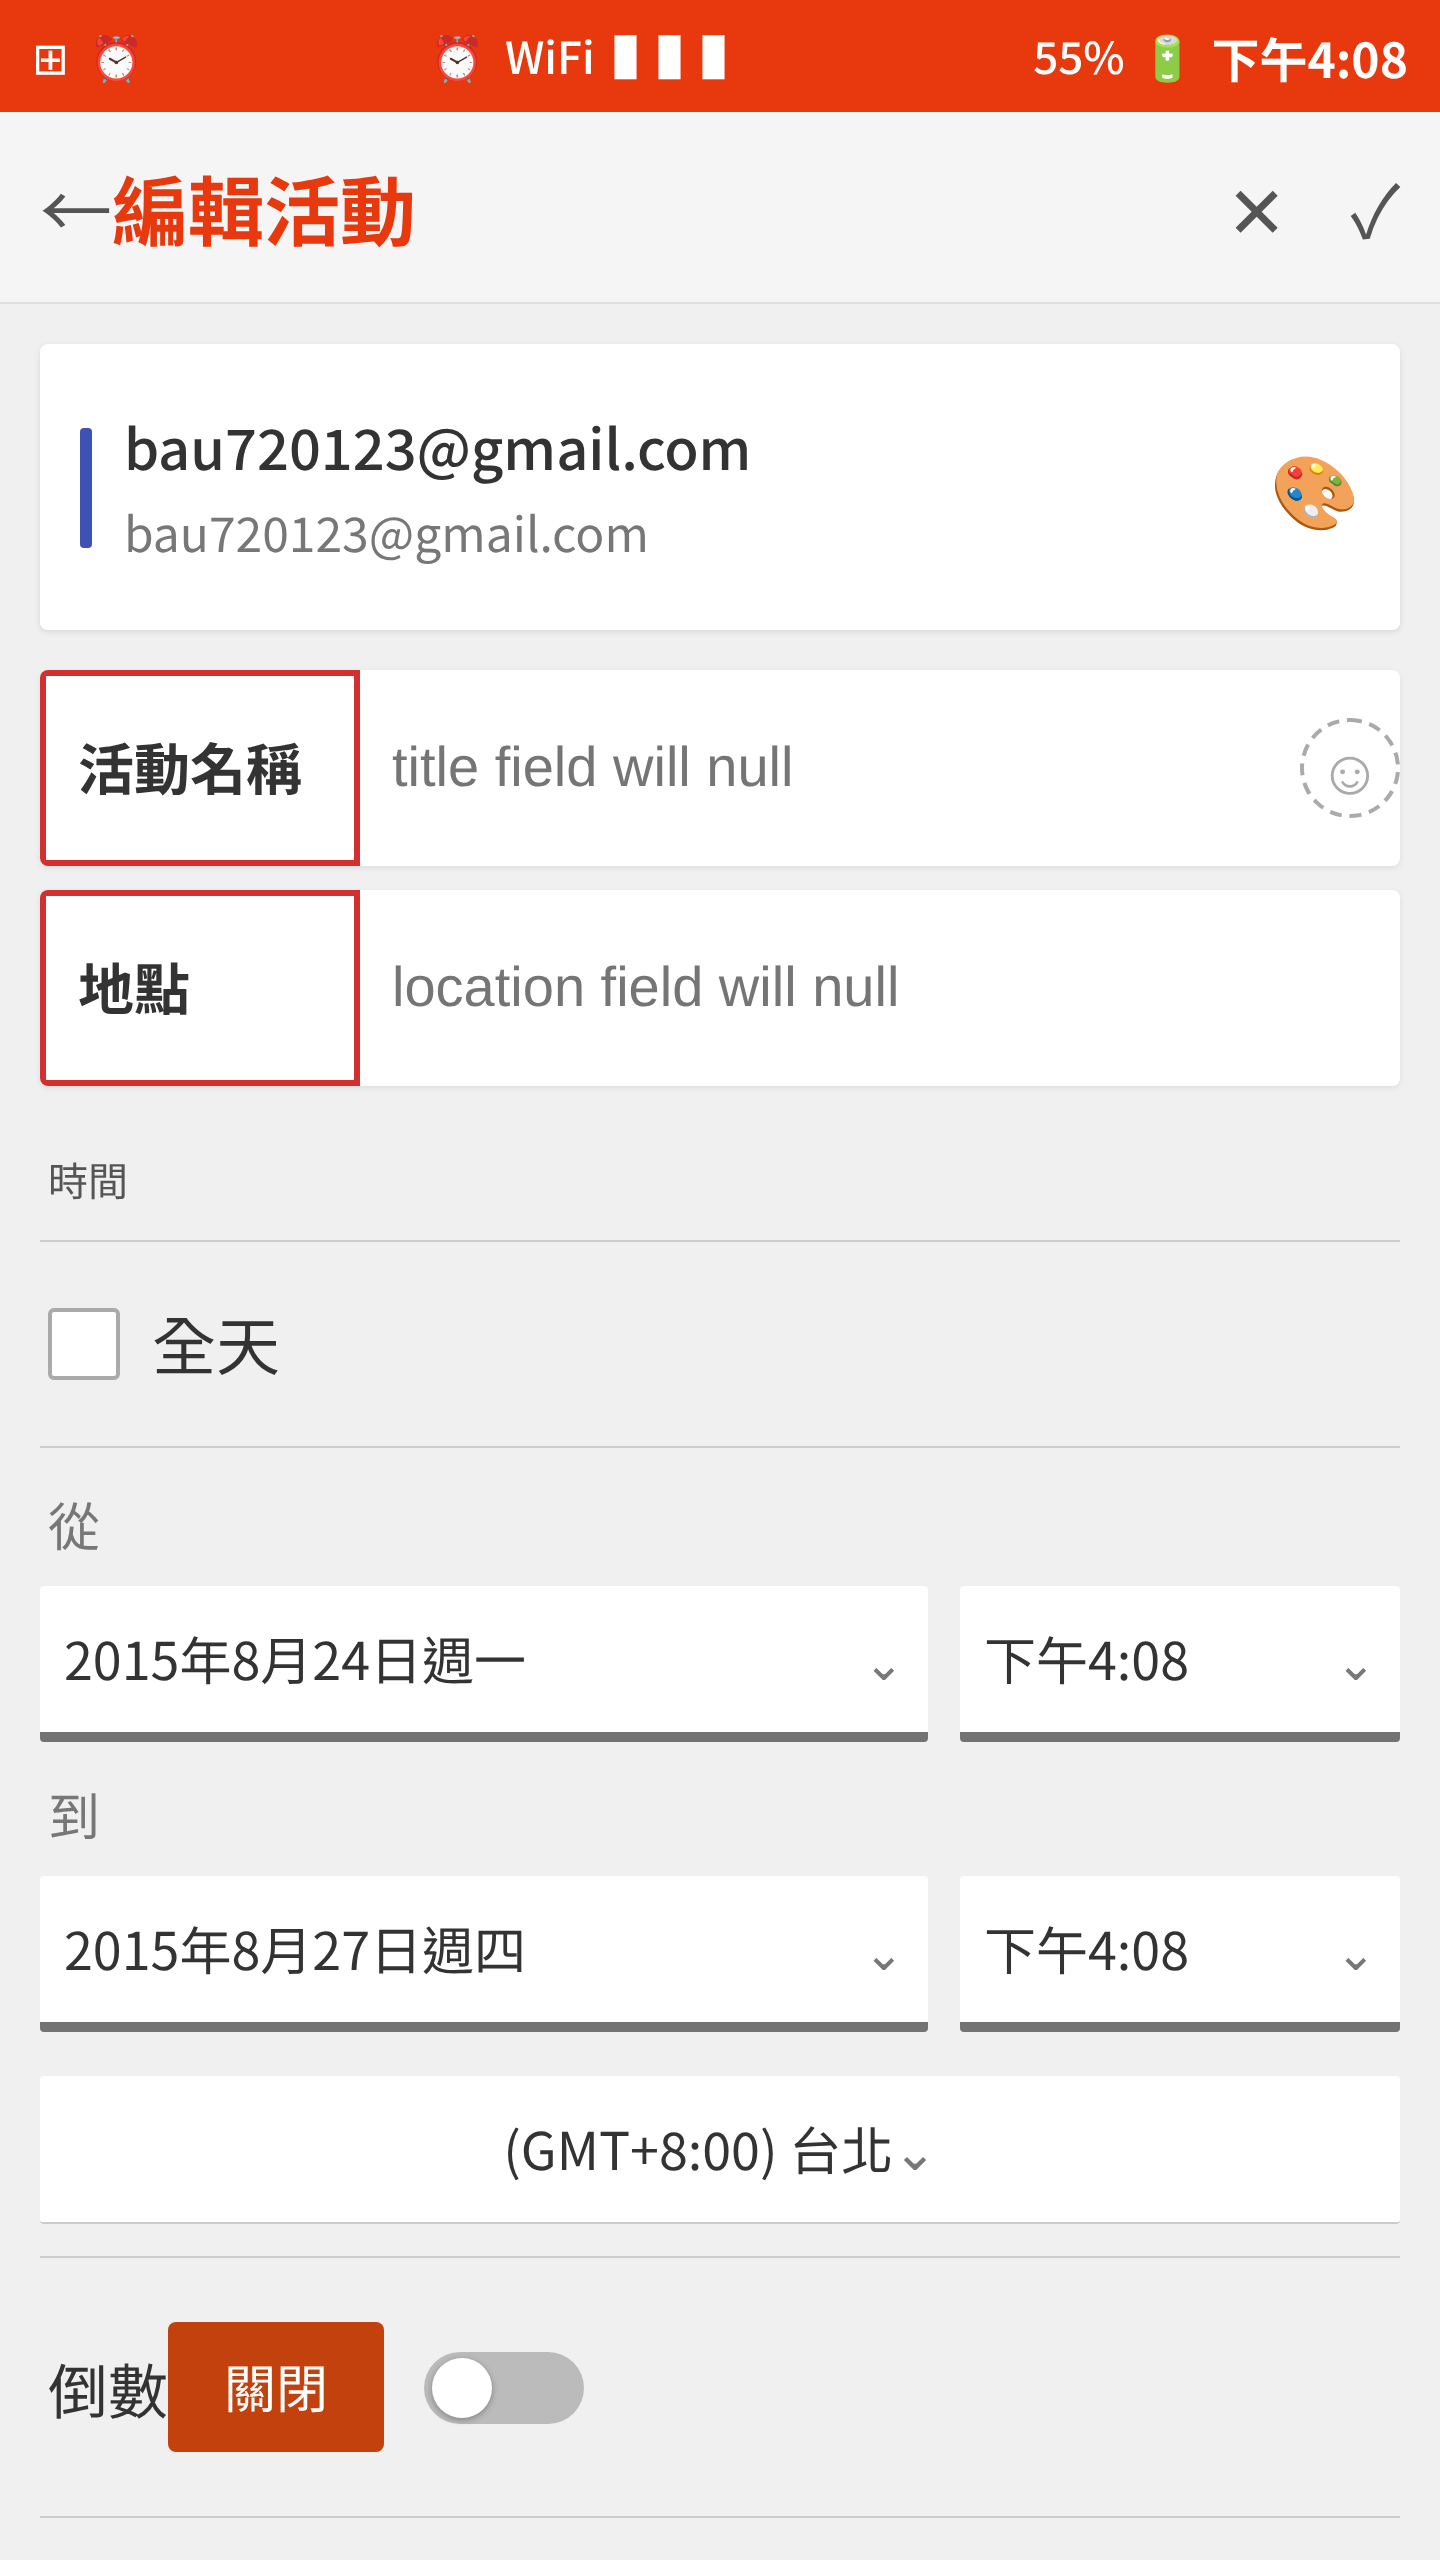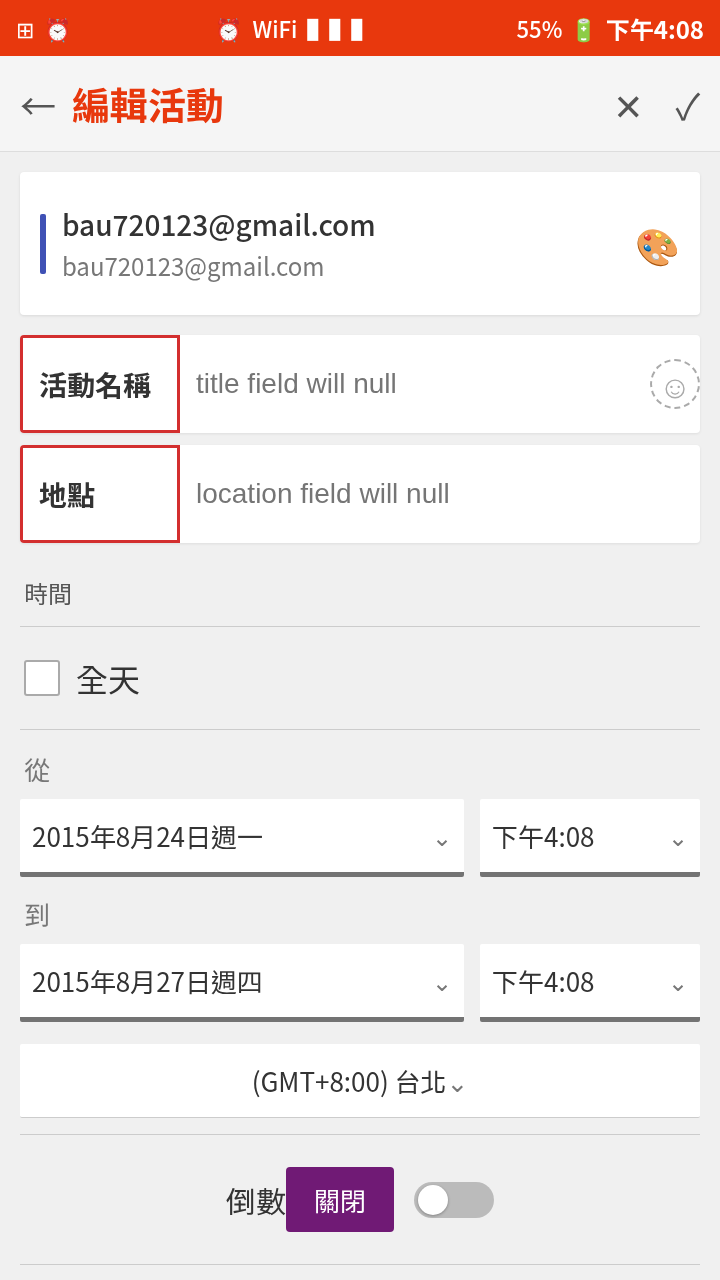--- a/index.html
+++ b/index.html
@@ -49,21 +49,20 @@
       display: flex;
       align-items: center;
       padding: 0 20px;
       border-bottom: 1px solid #ddd;
     }
     .app-bar-title {
       flex: 1;
       font-size: 38px;
       font-weight: bold;
       color: #e8380d;
-      margin-left: 16px;
     }
     .app-bar-back {
       font-size: 36px;
       color: #555;
       cursor: pointer;
     }
     .app-bar-actions {
       display: flex;
       gap: 32px;
       align-items: center;
@@ -145,21 +144,21 @@
       outline: none;
     }
     .field-icon-right {
       padding: 0 16px;
       font-size: 30px;
       color: #aaa;
     }
 
     
     .section-label {
-      font-size: 24px;
+      font-size: 20px;
       color: #555;
       padding: 20px 4px 8px 4px;
     }
 
     
     .divider {
       height: 1px;
       background: #ccc;
       margin: 8px 0;
     }
@@ -231,28 +230,28 @@
       cursor: pointer;
       margin-top: 16px;
       border-radius: 2px;
     }
 
     
     .toggle-row {
       display: flex;
       align-items: center;
       padding: 24px 4px;
-      justify-content: center;
+      justify-content: flex-start;
     }
     .toggle-label {
       font-size: 30px;
       color: #333;
     }
     .toggle-btn {
-      background: #701a75;
+      background: #c2410c;
       border-radius: 4px;
       padding: 14px 28px;
       font-size: 26px;
       color: white;
       cursor: pointer;
       margin-right: 4px;
     }
     .toggle-track {
       width: 80px;
       height: 36px;

